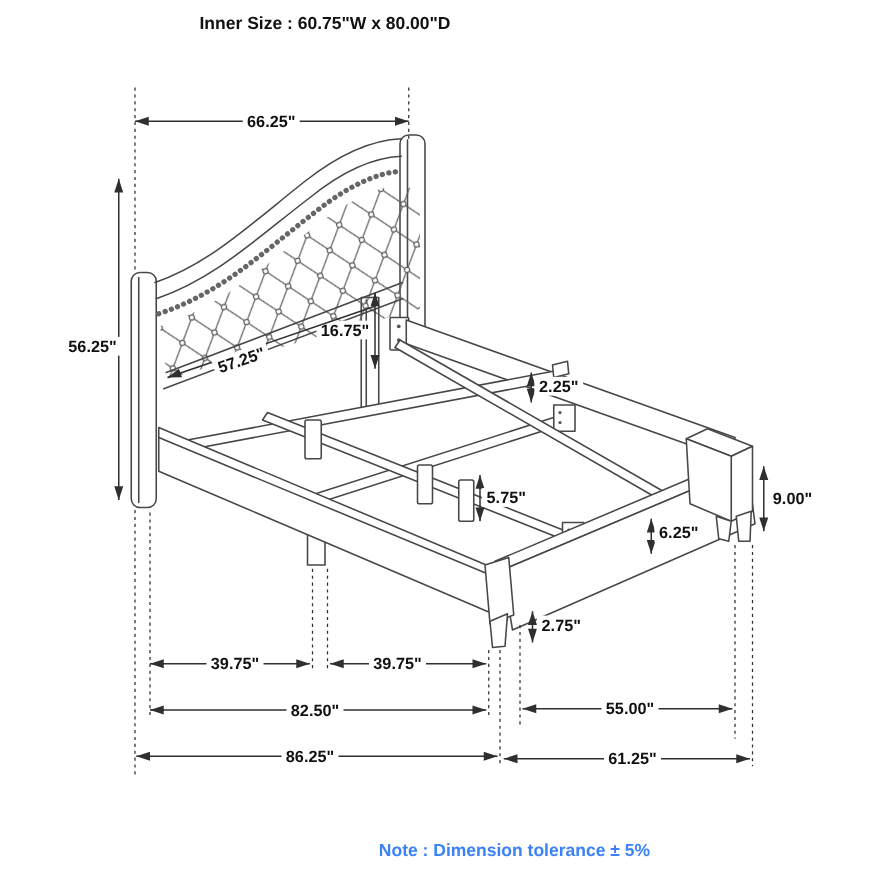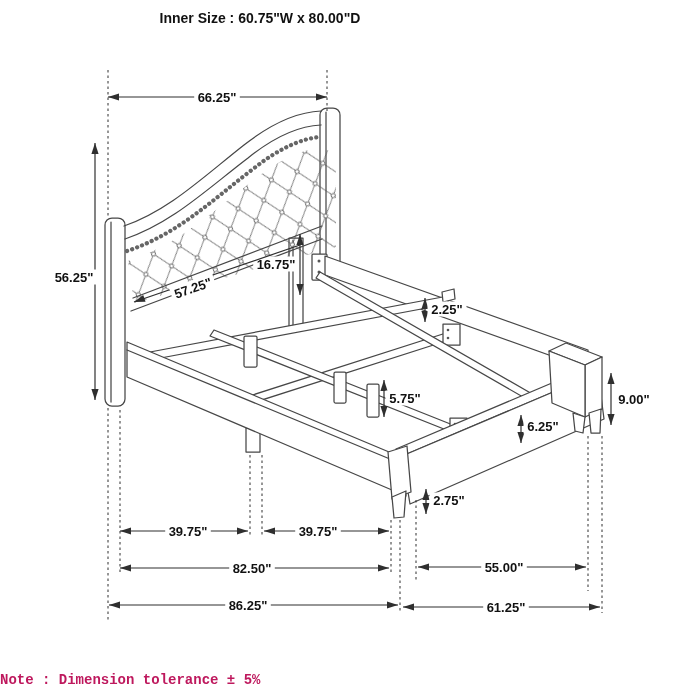--- a/index.html
+++ b/index.html
@@ -1,21 +1,21 @@
 <!DOCTYPE html>
 <html><head>
 <meta charset="utf-8">
 <style>
   html,body{margin:0;padding:0;background:#e9e9e9;}
   #stage{position:relative;width:700px;height:700px;background:#ffffff;overflow:hidden;
          font-family:"Liberation Sans",sans-serif;}
   #title-bar{position:absolute;top:10px;left:0;width:520px;text-align:center;
              font-size:14px;font-weight:bold;color:#111;}
-  #note-bar{position:absolute;top:672px;left:0;width:520px;text-align:left;
-            font-size:14px;font-weight:bold;color:#be185d;font-family:Liberation Mono, monospace;}
+  #note-bar{position:absolute;top:672px;left:0;width:520px;text-align:right;
+            font-size:14px;font-weight:bold;color:#3b82f6;}
   svg{position:absolute;left:0;top:0;}
   svg text{font-family:"Liberation Sans",sans-serif;font-weight:bold;font-size:13px;fill:#111;}
   .art{stroke:#474747;stroke-width:1.25;fill:none;stroke-linejoin:round;stroke-linecap:round;}
   .artfill{fill:#ffffff;}
 </style>
 </head>
 <body>
 
 <div id="stage">
   <div id="title-bar">Inner Size : 60.75"W x 80.00"D</div>

